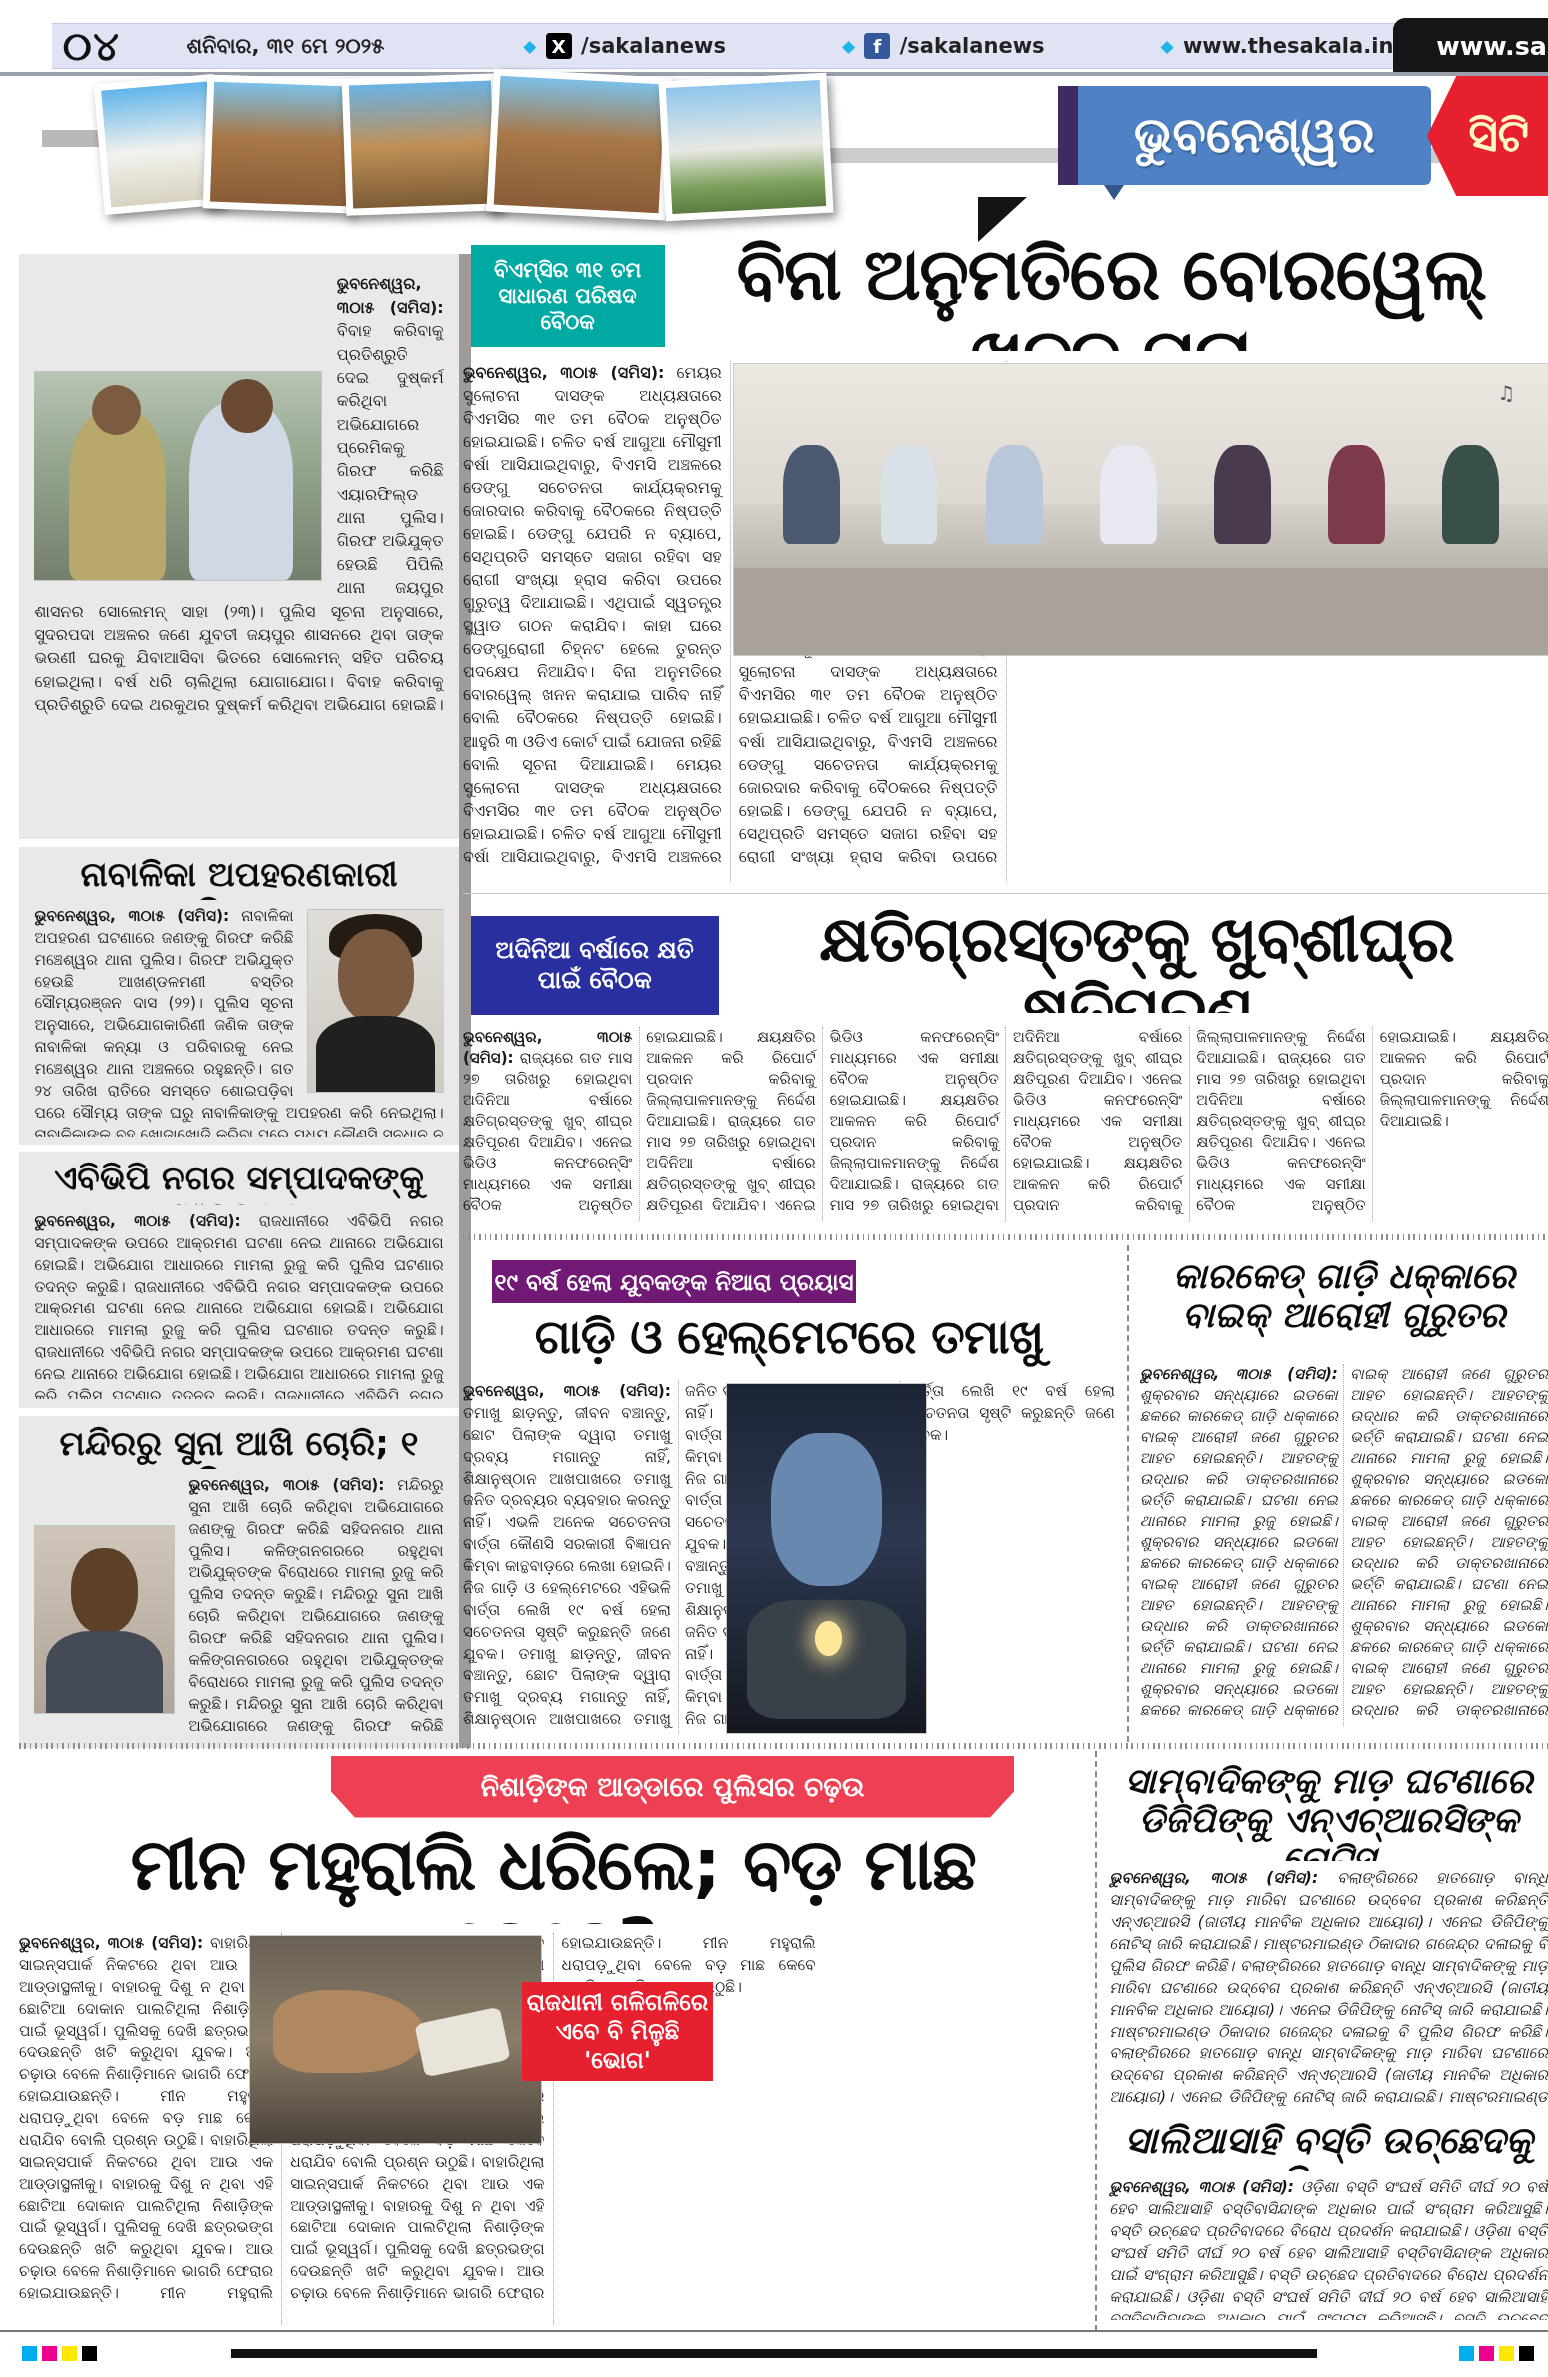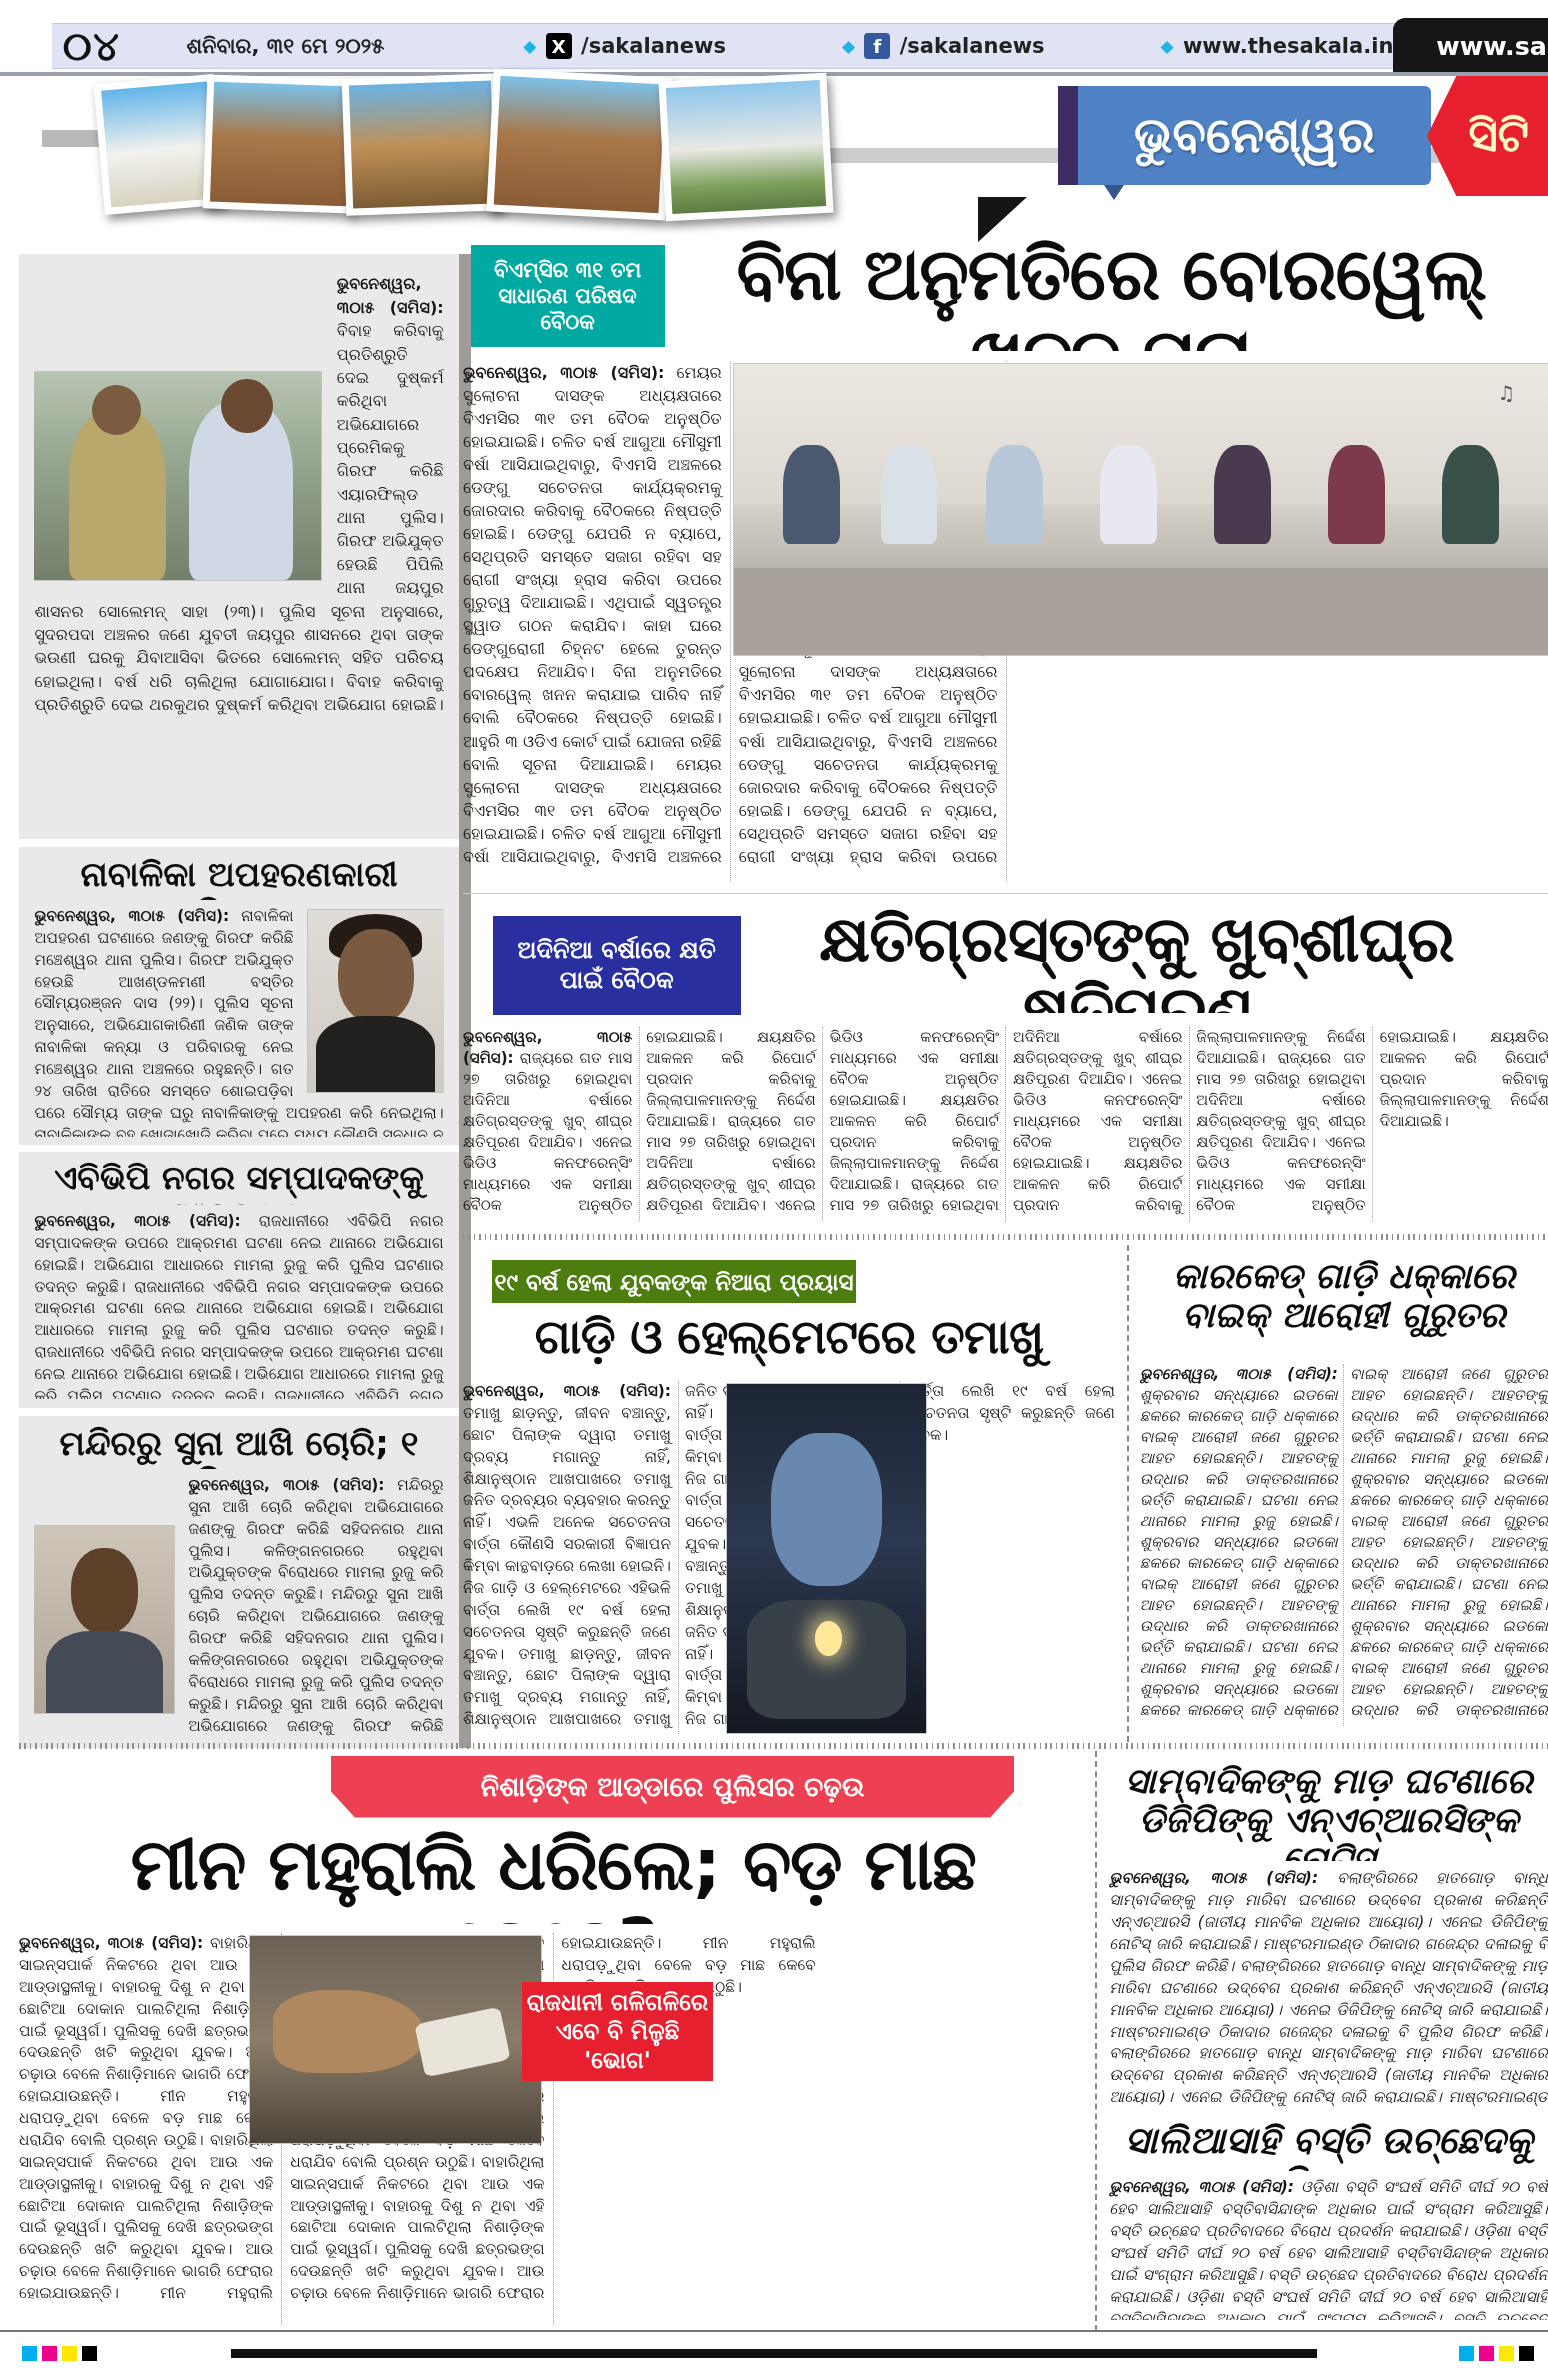--- a/index.html
+++ b/index.html
@@ -226,32 +226,32 @@
     <span class="person" style="left:31%;background:#b8c8d8;"></span>
     <span class="person" style="left:45%;background:#e8e8f0;"></span>
     <span class="person" style="left:59%;background:#4a3a50;"></span>
     <span class="person" style="left:73%;background:#7c3a4a;"></span>
     <span class="person" style="left:87%;background:#385048;"></span>
     <span class="table"></span>
   </div>
 </div>
 
 <div class="abs" style="left:463px;top:893px;width:1086px;height:338px;border-top:1.5px solid #c8c8c8;">
-  <div class="abs kicker" style="left:7.7px;top:21.6px;width:248px;height:99px;background:#2a2fa0;font-size:24px;padding:0 10.8px;margin-left:22px;">ଅଦିନିଆ ବର୍ଷାରେ କ୍ଷତି ପାଇଁ ବୈଠକ</div>
+  <div class="abs kicker" style="left:7.7px;top:21.6px;width:248px;height:99px;background:#2a2fa0;font-size:24px;padding:0 10.8px;">ଅଦିନିଆ ବର୍ଷାରେ କ୍ଷତି ପାଇଁ ବୈଠକ</div>
   <div class="abs headline" style="left:265px;top:10.8px;width:817px;height:108px;font-size:63px;letter-spacing:-0.8px;">କ୍ଷତିଗ୍ରସ୍ତଙ୍କୁ ଖୁବ୍‌ଶୀଘ୍ର କ୍ଷତିପୂରଣ</div>
   <div class="abs bodytext cols6" style="left:0;top:133px;width:1086px;height:194px;font-size:15px;line-height:1.4;">
     <span class="dateline">ଭୁବନେଶ୍ୱର, ୩୦ା୫ (ସମିସ):</span>
     <span>ରାଜ୍ୟରେ ଗତ ମାସ ୨୭ ତାରିଖରୁ ହୋଇଥିବା ଅଦିନିଆ ବର୍ଷାରେ କ୍ଷତିଗ୍ରସ୍ତଙ୍କୁ ଖୁବ୍ ଶୀଘ୍ର କ୍ଷତିପୂରଣ ଦିଆଯିବ। ଏନେଇ ଭିଡିଓ କନଫରେନ୍ସିଂ ମାଧ୍ୟମରେ ଏକ ସମୀକ୍ଷା ବୈଠକ ଅନୁଷ୍ଠିତ ହୋଇଯାଇଛି। କ୍ଷୟକ୍ଷତିର ଆକଳନ କରି ରିପୋର୍ଟ ପ୍ରଦାନ କରିବାକୁ ଜିଲ୍ଲାପାଳମାନଙ୍କୁ ନିର୍ଦ୍ଦେଶ ଦିଆଯାଇଛି। ରାଜ୍ୟରେ ଗତ ମାସ ୨୭ ତାରିଖରୁ ହୋଇଥିବା ଅଦିନିଆ ବର୍ଷାରେ କ୍ଷତିଗ୍ରସ୍ତଙ୍କୁ ଖୁବ୍ ଶୀଘ୍ର କ୍ଷତିପୂରଣ ଦିଆଯିବ। ଏନେଇ ଭିଡିଓ କନଫରେନ୍ସିଂ ମାଧ୍ୟମରେ ଏକ ସମୀକ୍ଷା ବୈଠକ ଅନୁଷ୍ଠିତ ହୋଇଯାଇଛି। କ୍ଷୟକ୍ଷତିର ଆକଳନ କରି ରିପୋର୍ଟ ପ୍ରଦାନ କରିବାକୁ ଜିଲ୍ଲାପାଳମାନଙ୍କୁ ନିର୍ଦ୍ଦେଶ ଦିଆଯାଇଛି। ରାଜ୍ୟରେ ଗତ ମାସ ୨୭ ତାରିଖରୁ ହୋଇଥିବା ଅଦିନିଆ ବର୍ଷାରେ କ୍ଷତିଗ୍ରସ୍ତଙ୍କୁ ଖୁବ୍ ଶୀଘ୍ର କ୍ଷତିପୂରଣ ଦିଆଯିବ। ଏନେଇ ଭିଡିଓ କନଫରେନ୍ସିଂ ମାଧ୍ୟମରେ ଏକ ସମୀକ୍ଷା ବୈଠକ ଅନୁଷ୍ଠିତ ହୋଇଯାଇଛି। କ୍ଷୟକ୍ଷତିର ଆକଳନ କରି ରିପୋର୍ଟ ପ୍ରଦାନ କରିବାକୁ ଜିଲ୍ଲାପାଳମାନଙ୍କୁ ନିର୍ଦ୍ଦେଶ ଦିଆଯାଇଛି। ରାଜ୍ୟରେ ଗତ ମାସ ୨୭ ତାରିଖରୁ ହୋଇଥିବା ଅଦିନିଆ ବର୍ଷାରେ କ୍ଷତିଗ୍ରସ୍ତଙ୍କୁ ଖୁବ୍ ଶୀଘ୍ର କ୍ଷତିପୂରଣ ଦିଆଯିବ। ଏନେଇ ଭିଡିଓ କନଫରେନ୍ସିଂ ମାଧ୍ୟମରେ ଏକ ସମୀକ୍ଷା ବୈଠକ ଅନୁଷ୍ଠିତ ହୋଇଯାଇଛି। କ୍ଷୟକ୍ଷତିର ଆକଳନ କରି ରିପୋର୍ଟ ପ୍ରଦାନ କରିବାକୁ ଜିଲ୍ଲାପାଳମାନଙ୍କୁ ନିର୍ଦ୍ଦେଶ ଦିଆଯାଇଛି।</span>
   </div>
 </div>
 
 <div class="abs dotsep" style="left:463px;top:1234px;width:1086px;"></div>
 
 <div class="abs" style="left:463px;top:1245px;width:652px;height:497px;">
-  <div class="abs kicker" style="left:29px;top:15.4px;width:364px;height:43px;background:#4d7c0f;font-size:23px;">୧୯ ବର୍ଷ ହେଲା ଯୁବକଙ୍କ ନିଆରା ପ୍ରୟାସ</div>
+  <div class="abs kicker" style="left:29px;top:15.4px;width:364px;height:43px;background:#701a75;font-size:23px;">୧୯ ବର୍ଷ ହେଲା ଯୁବକଙ୍କ ନିଆରା ପ୍ରୟାସ</div>
   <div class="abs headline" style="left:0;top:66px;width:652px;height:60px;font-size:47px;letter-spacing:-0.8px;">ଗାଡ଼ି ଓ ହେଲ୍‌ମେଟରେ ତମାଖୁ ସଚେତନତା</div>
   <div class="abs bodytext cols3" style="left:0;top:136px;width:652px;height:353px;font-size:15.4px;line-height:1.42;">
     <span class="dateline">ଭୁବନେଶ୍ୱର, ୩୦ା୫ (ସମିସ):</span>
     <span>ତମାଖୁ ଛାଡ଼ନ୍ତୁ, ଜୀବନ ବଞ୍ଚାନ୍ତୁ, ଛୋଟ ପିଲାଙ୍କ ଦ୍ୱାରା ତମାଖୁ ଦ୍ରବ୍ୟ ମଗାନ୍ତୁ ନାହିଁ, ଶିକ୍ଷାନୁଷ୍ଠାନ ଆଖପାଖରେ ତମାଖୁ ଜନିତ ଦ୍ରବ୍ୟର ବ୍ୟବହାର କରନ୍ତୁ ନାହିଁ। ଏଭଳି ଅନେକ ସଚେତନତା ବାର୍ତ୍ତା କୌଣସି ସରକାରୀ ବିଜ୍ଞାପନ କିମ୍ବା କାନ୍ଥବାଡ଼ରେ ଲେଖା ହୋଇନି। ନିଜ ଗାଡ଼ି ଓ ହେଲ୍‌ମେଟରେ ଏହିଭଳି ବାର୍ତ୍ତା ଲେଖି ୧୯ ବର୍ଷ ହେଲା ସଚେତନତା ସୃଷ୍ଟି କରୁଛନ୍ତି ଜଣେ ଯୁବକ। ତମାଖୁ ଛାଡ଼ନ୍ତୁ, ଜୀବନ ବଞ୍ଚାନ୍ତୁ, ଛୋଟ ପିଲାଙ୍କ ଦ୍ୱାରା ତମାଖୁ ଦ୍ରବ୍ୟ ମଗାନ୍ତୁ ନାହିଁ, ଶିକ୍ଷାନୁଷ୍ଠାନ ଆଖପାଖରେ ତମାଖୁ ଜନିତ ଦ୍ରବ୍ୟର ବ୍ୟବହାର କରନ୍ତୁ ନାହିଁ। ଏଭଳି ଅନେକ ସଚେତନତା ବାର୍ତ୍ତା କୌଣସି ସରକାରୀ ବିଜ୍ଞାପନ କିମ୍ବା କାନ୍ଥବାଡ଼ରେ ଲେଖା ହୋଇନି। ନିଜ ଗାଡ଼ି ଓ ହେଲ୍‌ମେଟରେ ଏହିଭଳି ବାର୍ତ୍ତା ଲେଖି ୧୯ ବର୍ଷ ହେଲା ସଚେତନତା ସୃଷ୍ଟି କରୁଛନ୍ତି ଜଣେ ଯୁବକ। ତମାଖୁ ଛାଡ଼ନ୍ତୁ, ଜୀବନ ବଞ୍ଚାନ୍ତୁ, ଛୋଟ ପିଲାଙ୍କ ଦ୍ୱାରା ତମାଖୁ ଦ୍ରବ୍ୟ ମଗାନ୍ତୁ ନାହିଁ, ଶିକ୍ଷାନୁଷ୍ଠାନ ଆଖପାଖରେ ତମାଖୁ ଜନିତ ଦ୍ରବ୍ୟର ବ୍ୟବହାର କରନ୍ତୁ ନାହିଁ। ଏଭଳି ଅନେକ ସଚେତନତା ବାର୍ତ୍ତା କୌଣସି ସରକାରୀ ବିଜ୍ଞାପନ କିମ୍ବା କାନ୍ଥବାଡ଼ରେ ଲେଖା ହୋଇନି। ନିଜ ଗାଡ଼ି ଓ ହେଲ୍‌ମେଟରେ ଏହିଭଳି ବାର୍ତ୍ତା ଲେଖି ୧୯ ବର୍ଷ ହେଲା ସଚେତନତା ସୃଷ୍ଟି କରୁଛନ୍ତି ଜଣେ ଯୁବକ।</span>
   </div>
   <div class="abs newsphoto ph-scooter" style="left:264px;top:139px;width:199px;height:349px;">
     <span class="rider"></span>
     <span class="scoot"></span>
     <span class="lamp"></span>
   </div>

